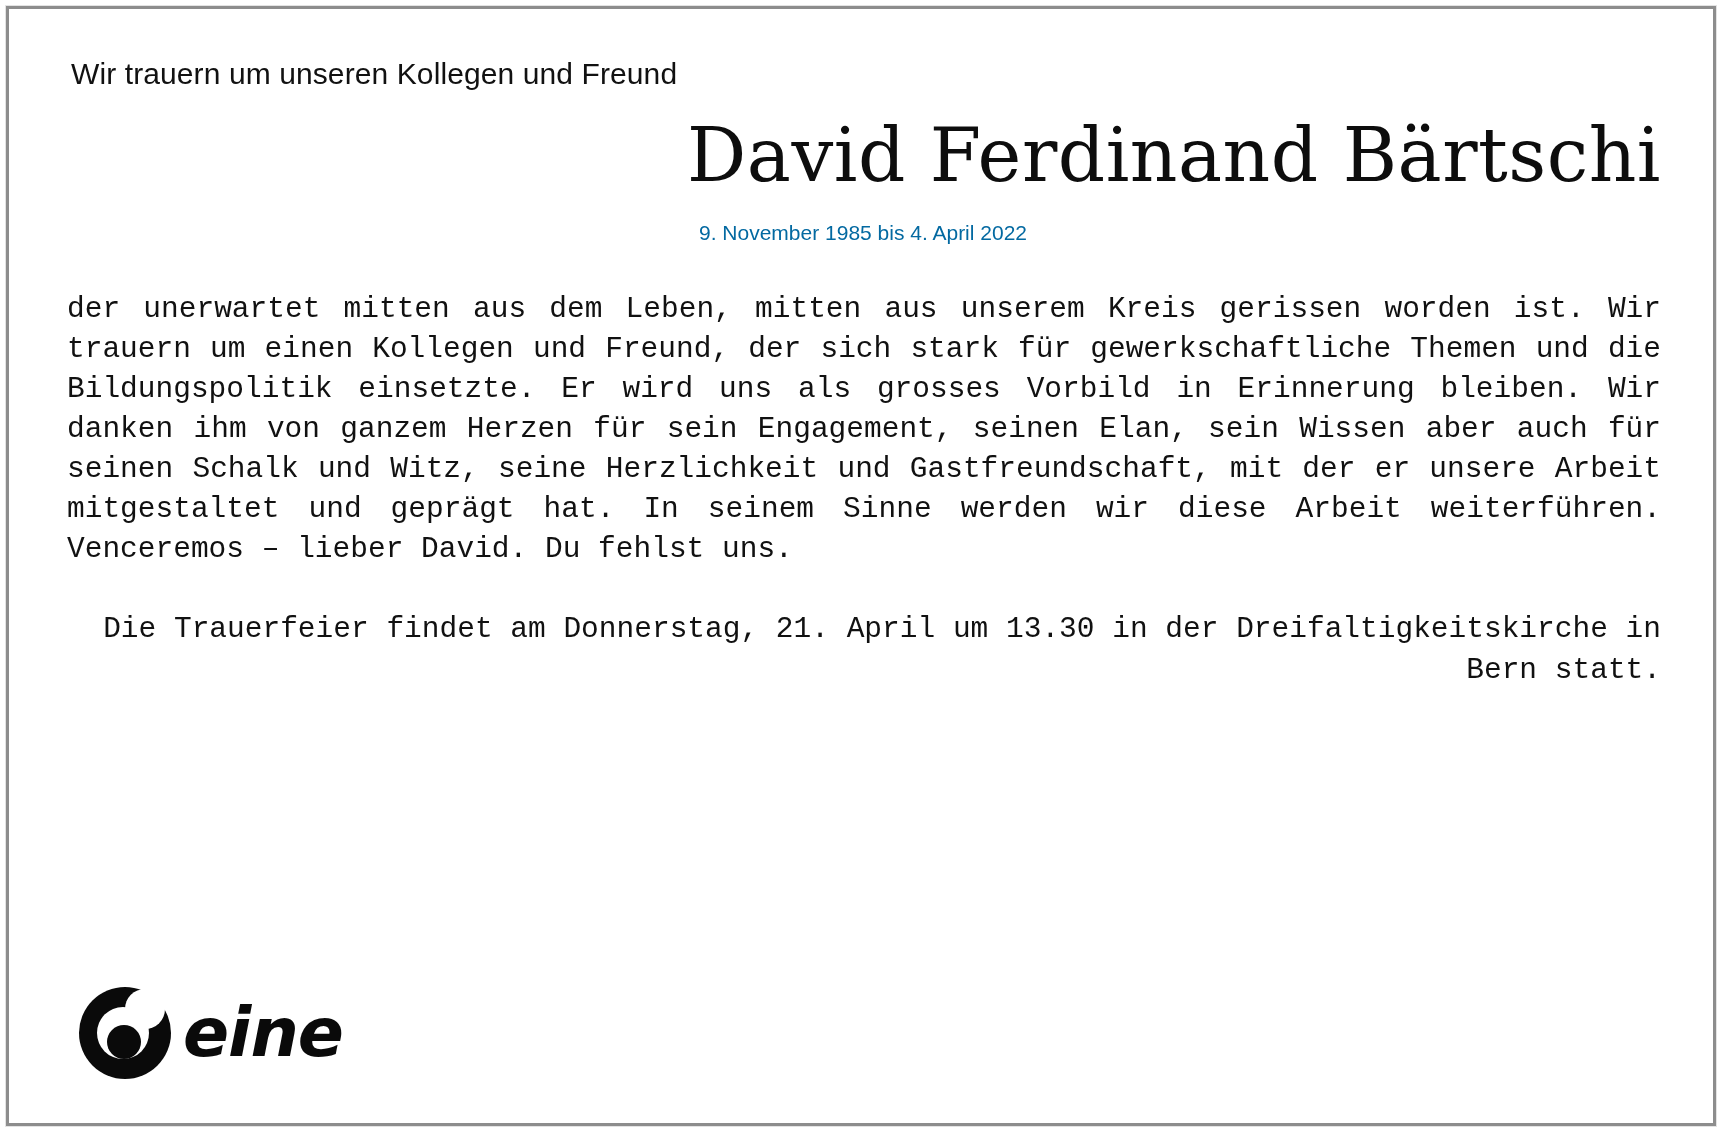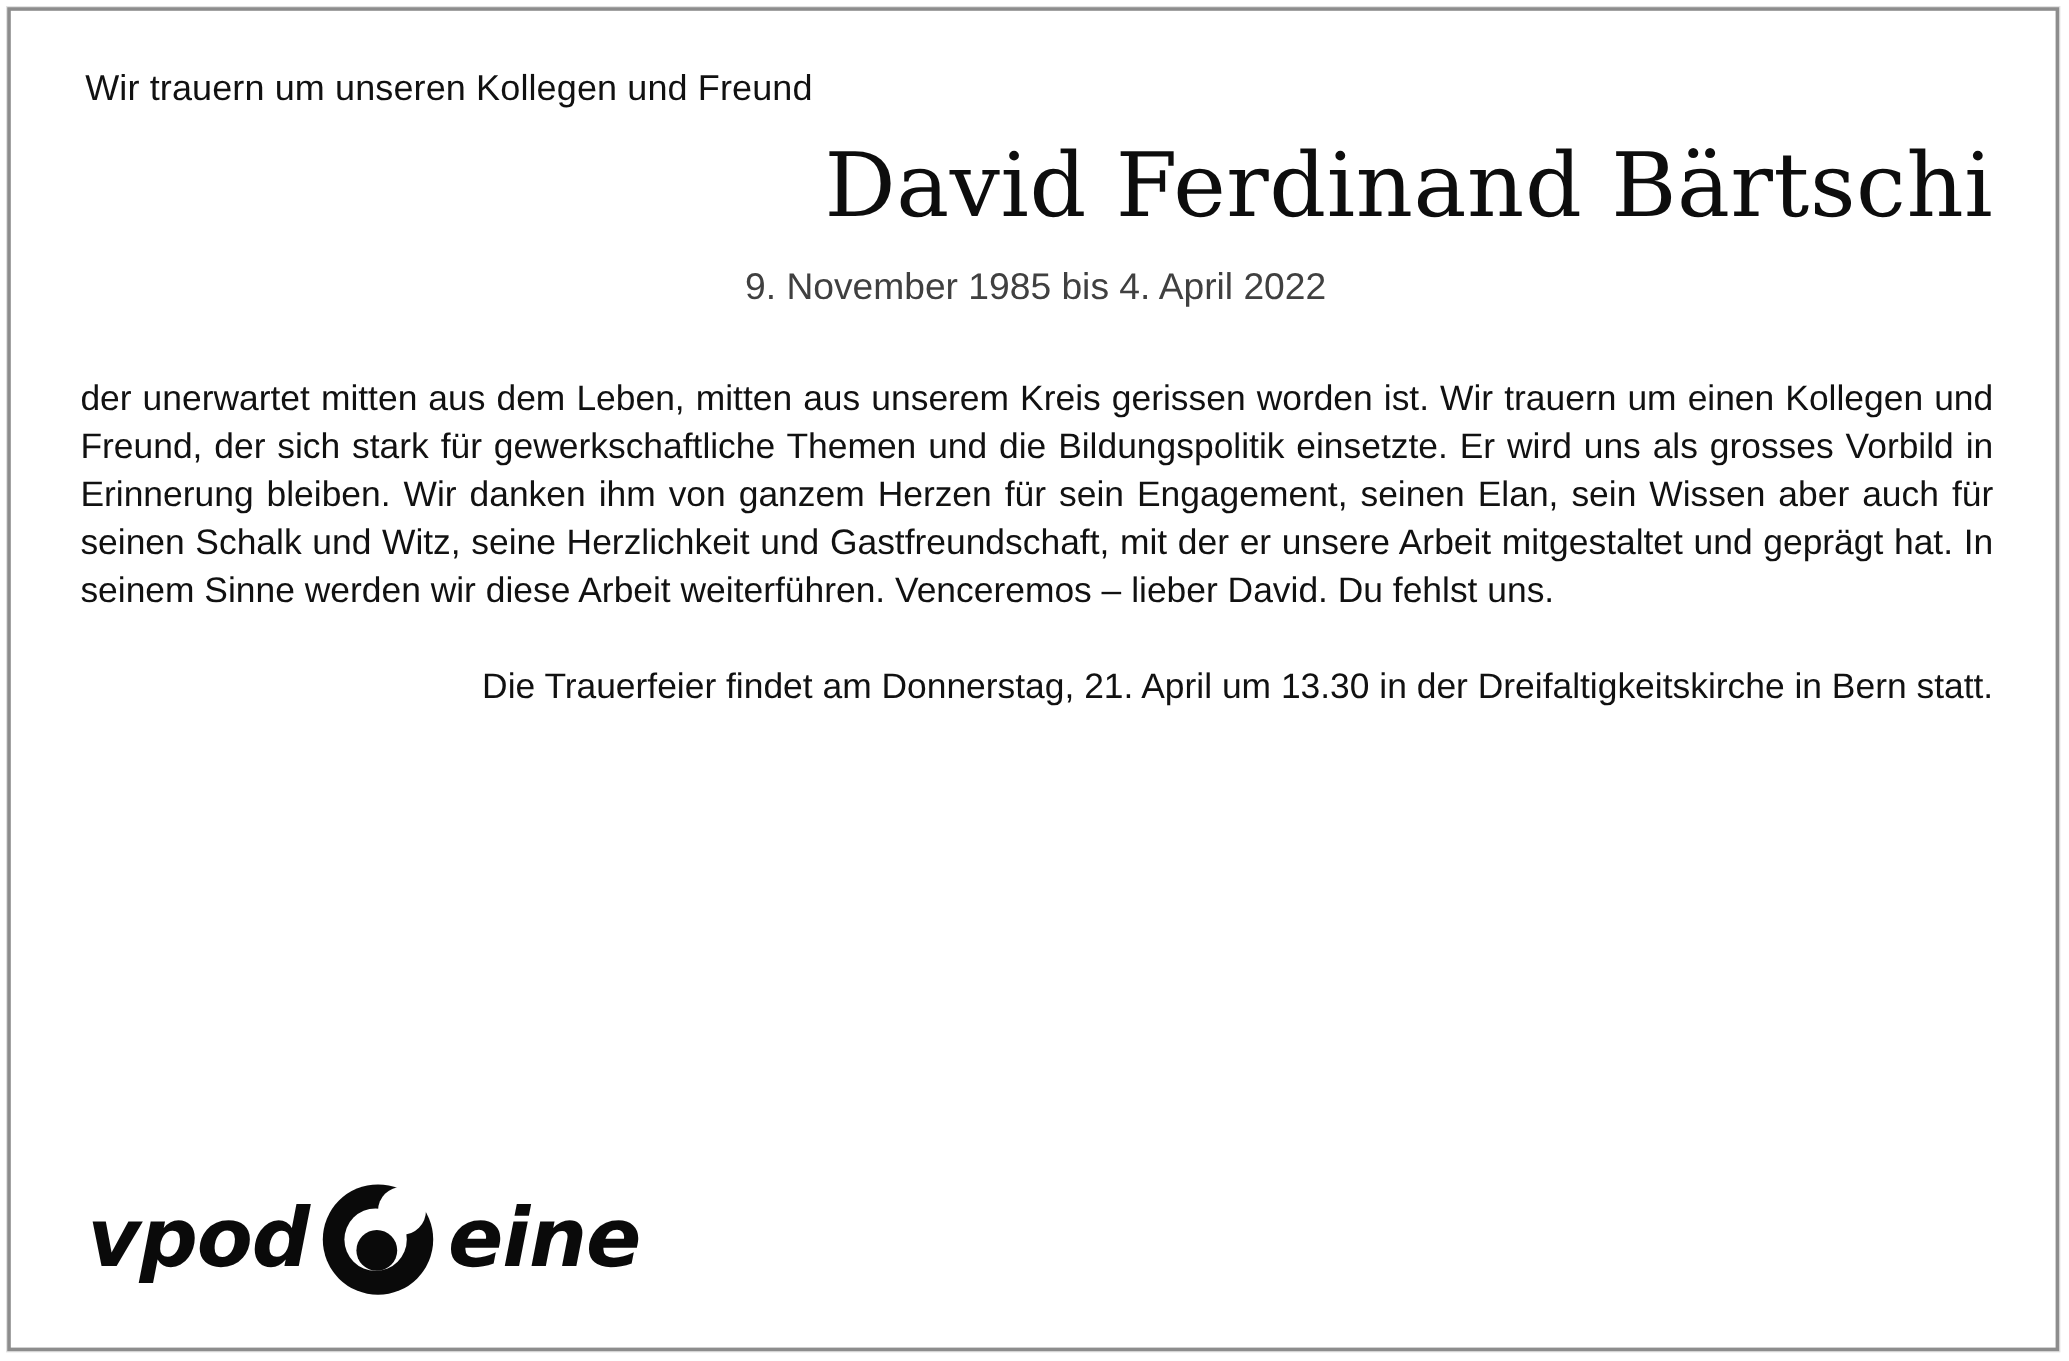--- a/index.html
+++ b/index.html
@@ -43,26 +43,27 @@
     font-family: "DejaVu Serif", "Liberation Serif", serif;
     font-weight: 400;
     font-size: 74px;
     letter-spacing: 0.5px;
     color: #0d0d0d;
     margin: 26px 0 0 0;
     line-height: 1.05;
   }
   .dates {
     text-align: center;
-    font-size: 31px;
+    font-size: 21px;
     margin: 26px 0 0 0;
-    color: #404040;
+    color: #0369a1;
   }
   .body-block {
-    margin-top: 56px;
+    margin-top: 44px;
+    font-family: Liberation Mono, monospace;
   }
   .para {
     font-size: 29.5px;
     line-height: 1.36;
     text-align: justify;
     color: #111111;
     margin: 0 0 0 2px;
     hyphens: none;
   }
   .para.first {
@@ -158,21 +159,20 @@
 
     <div class="dates">9. November 1985 bis 4. April 2022</div>
 
     <div class="body-block">
       <p class="para first">der unerwartet mitten aus dem Leben, mitten aus unserem Kreis gerissen worden ist. Wir trauern um einen Kollegen und Freund, der sich stark für gewerkschaftliche Themen und die Bildungspolitik einsetzte. Er wird uns als grosses Vorbild in Erinnerung bleiben. Wir danken ihm von ganzem Herzen für sein Engagement, seinen Elan, sein Wissen aber auch für seinen Schalk und Witz, seine Herzlichkeit und Gastfreundschaft, mit der er unsere Arbeit mitgestaltet und geprägt hat. In seinem Sinne werden wir diese Arbeit weiterführen. Venceremos – lieber David. Du fehlst uns.</p>
       <p class="para plain">Die Trauerfeier findet am Donnerstag, 21. April um 13.30 in der Dreifaltigkeitskirche in Bern statt.</p>
     </div>
 
     <div class="footer">
       <div class="logo">
-        <span class="logo-word">vpod</span>
         <span class="logo-mark">
           <span class="ring"></span>
           <span class="notch"></span>
           <span class="inner"></span>
           <span class="dot"></span>
         </span>
         <span class="logo-word">eine</span>
       </div>
 
     </div>

